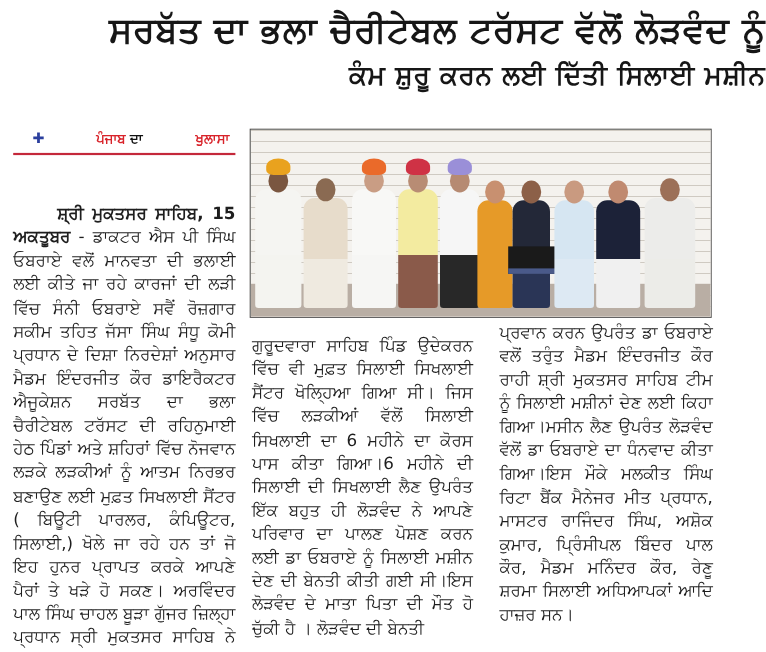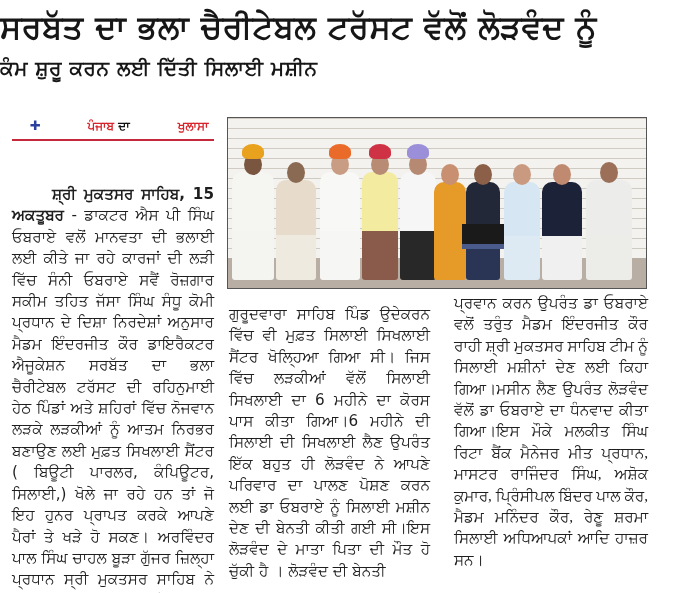--- a/index.html
+++ b/index.html
@@ -1,33 +1,33 @@
 <!DOCTYPE html>
 <html><head>
 <meta charset="utf-8">
 <style>
   html, body { margin:0; padding:0; background:#ffffff; }
   body { width:696px; height:593px; position:relative; overflow:hidden;
          font-family:"DejaVu Sans", sans-serif; color:#1a1a1a; }
-  .headline { position:absolute; left:0; top:6px; width:696px; text-align:left;
+  .headline { position:absolute; left:0; top:6px; width:696px; text-align:right;
               font-family:"DejaVu Sans", sans-serif; font-weight:bold; color:#161616; }
   .headline .l1 { font-size:32px; line-height:42px; letter-spacing:0.5px; white-space:nowrap; }
-  .headline .l2 { font-size:20px; line-height:40px; letter-spacing:0.5px; white-space:nowrap; }
+  .headline .l2 { font-size:24px; line-height:40px; letter-spacing:0.5px; white-space:nowrap; }
   .kicker { position:absolute; left:24px; top:118px; width:190px; text-align:center;
             font-size:12px; font-weight:bold; line-height:16px; }
   .kicker .plus { color:#2b3f9e; font-size:13px; margin-right:3px; }
   .kicker .red { color:#d8232a;padding-left:44px; }
   .kicker .blk { color:#111; }
   .kicker-rule { position:absolute; left:12px; top:139px; width:202px; height:2px; background:#c4283a; }
   .col { position:absolute; font-size:15.2px; line-height:21.4px; color:#1e1e1e;
          text-align:justify; }
   .col p { margin:0; }
   .col1 { left:12px; top:144px; width:202px;margin-top:40px; }
   .col2 { left:229px; top:304px; width:201px; }
-  .col3 { left:454px; top:292px; width:194px;font-family:Liberation Serif, serif; }
+  .col3 { left:454px; top:292px; width:194px; }
   .dateline { font-weight:bold; }
   .first-indent { text-indent:40px; }
   .photo { position:absolute; left:227px; top:117px; width:420px; height:172px;
            border:1px solid #555; box-sizing:border-box; overflow:hidden;
            background:#ebe8e2; }
   .wall { position:absolute; left:0; top:0; width:100%; height:100%;
           background:
            repeating-linear-gradient(0deg, #f4f2ee 0px, #f4f2ee 9px, #cfcac2 9px, #cfcac2 10px),
            #f2efea; }
   .floor { position:absolute; left:0; bottom:0; width:100%; height:30px; background:#b9aea4; }

